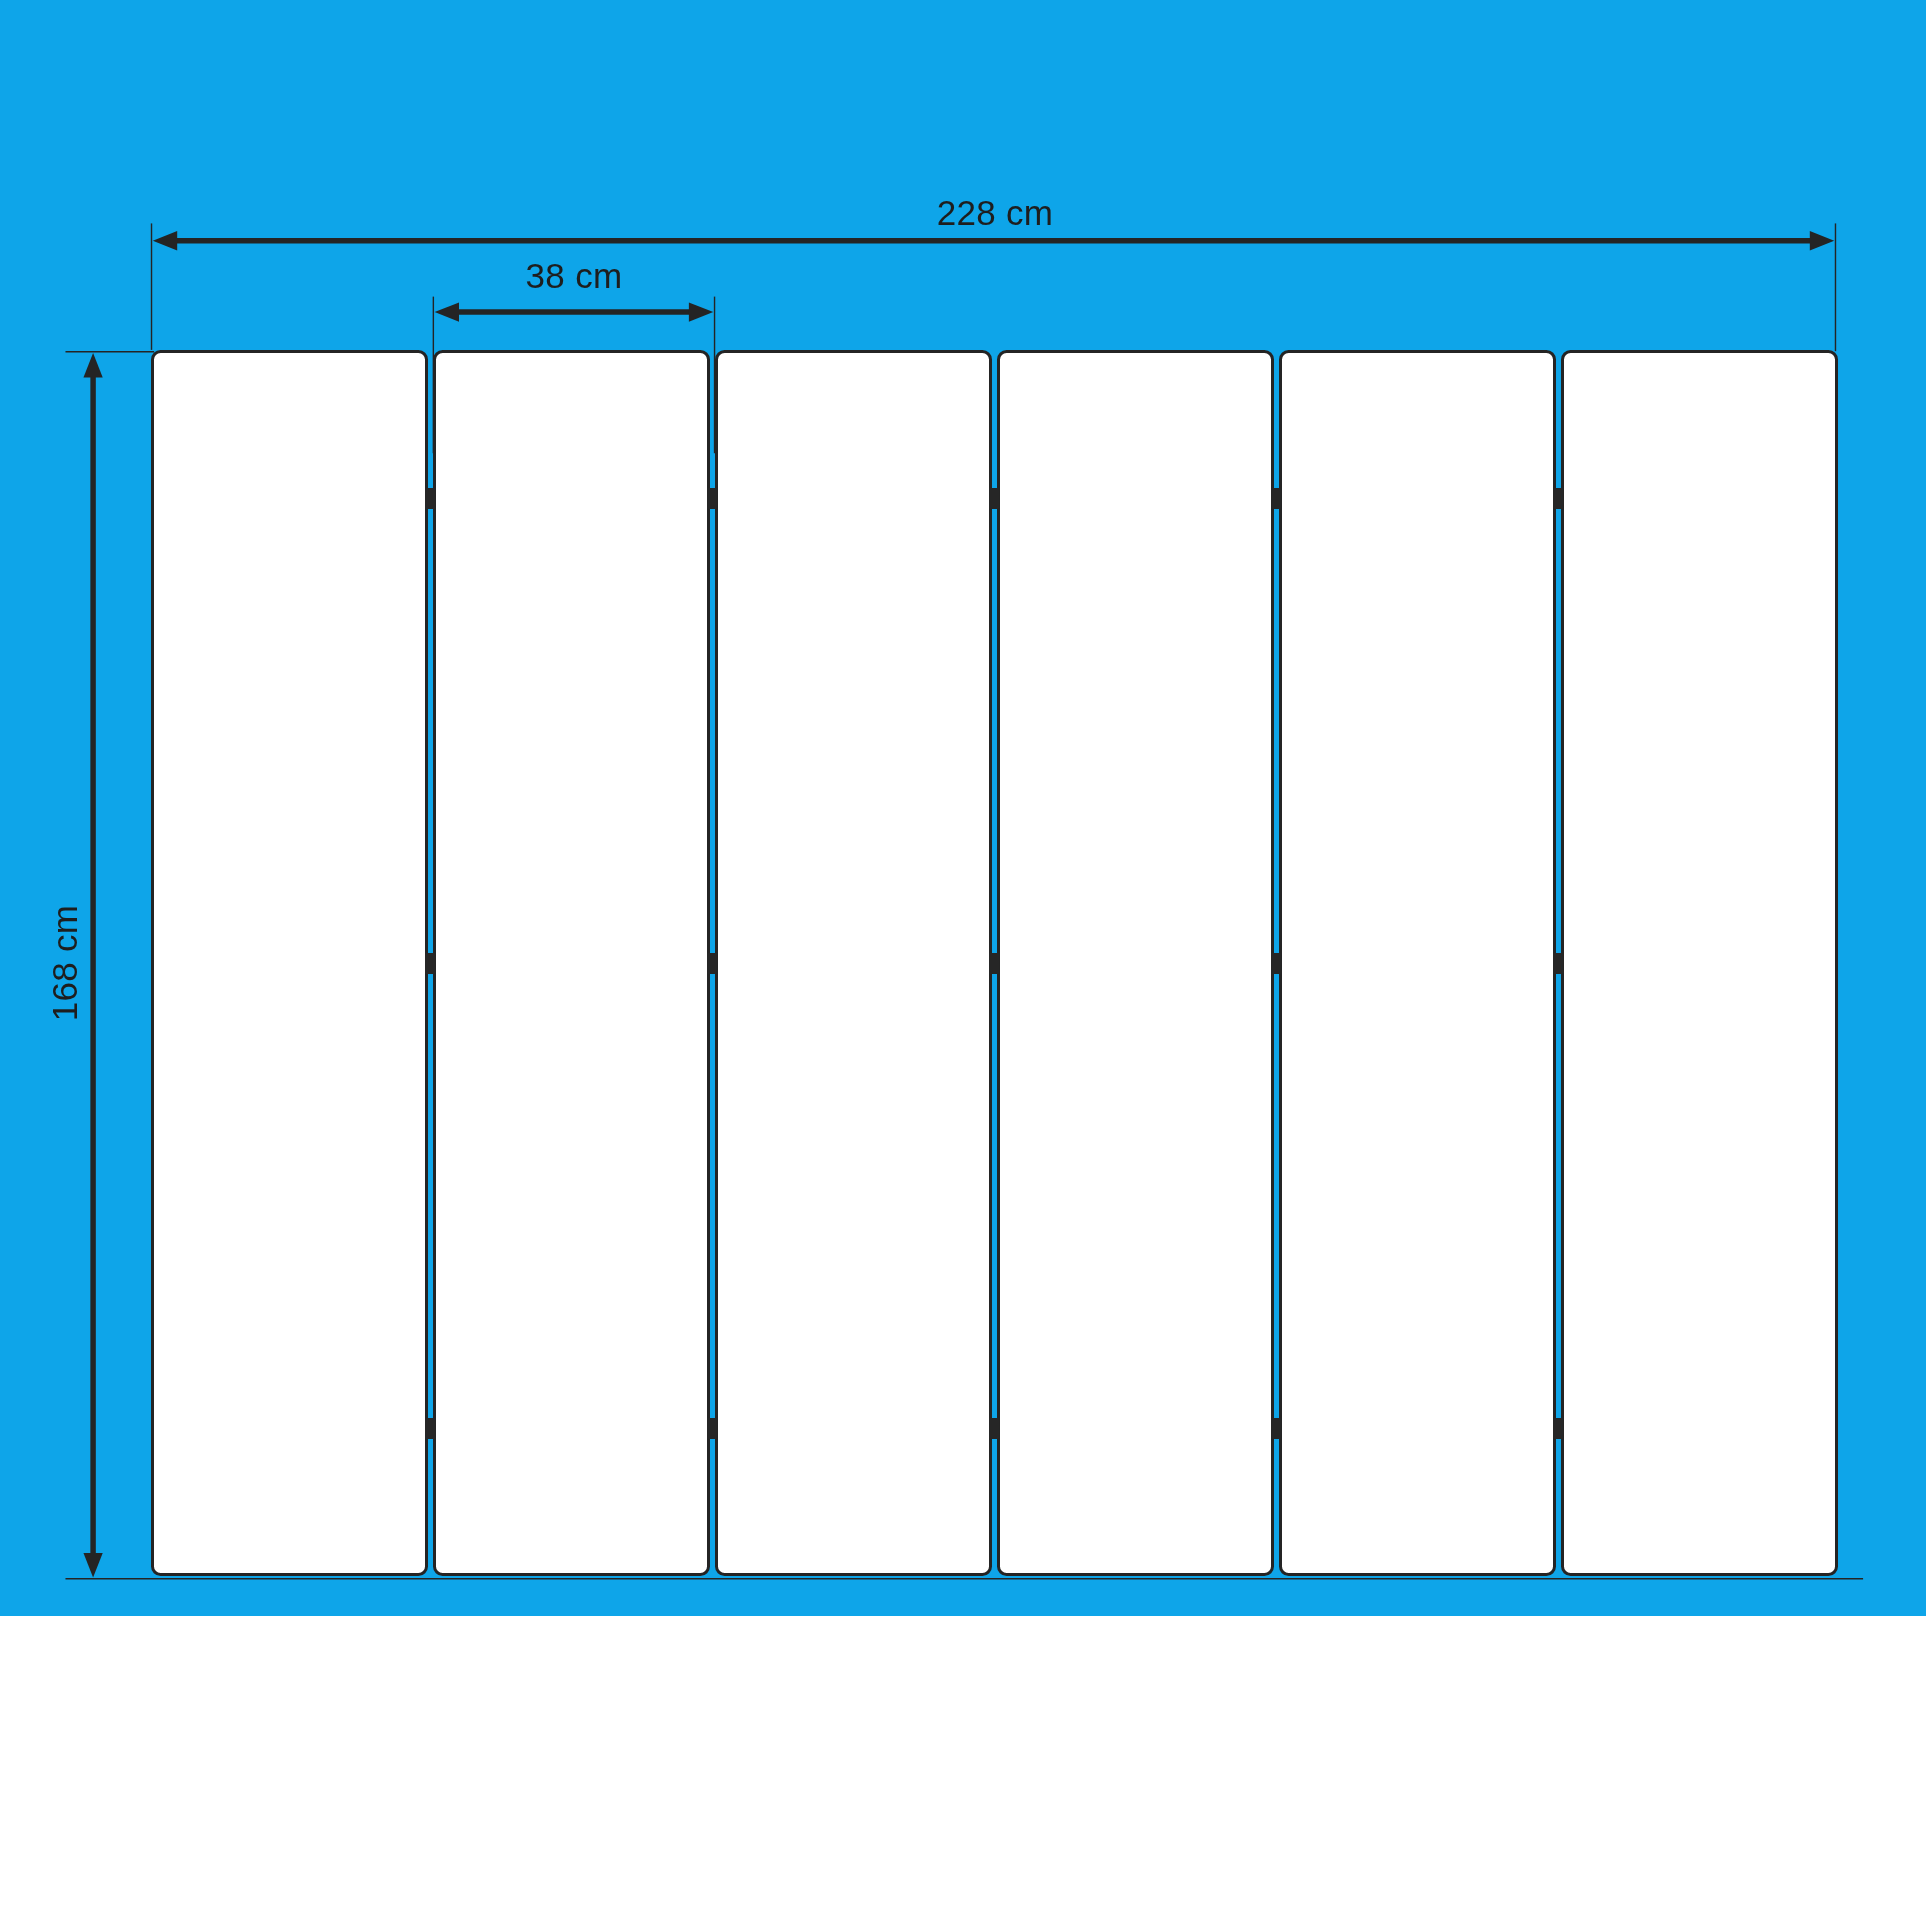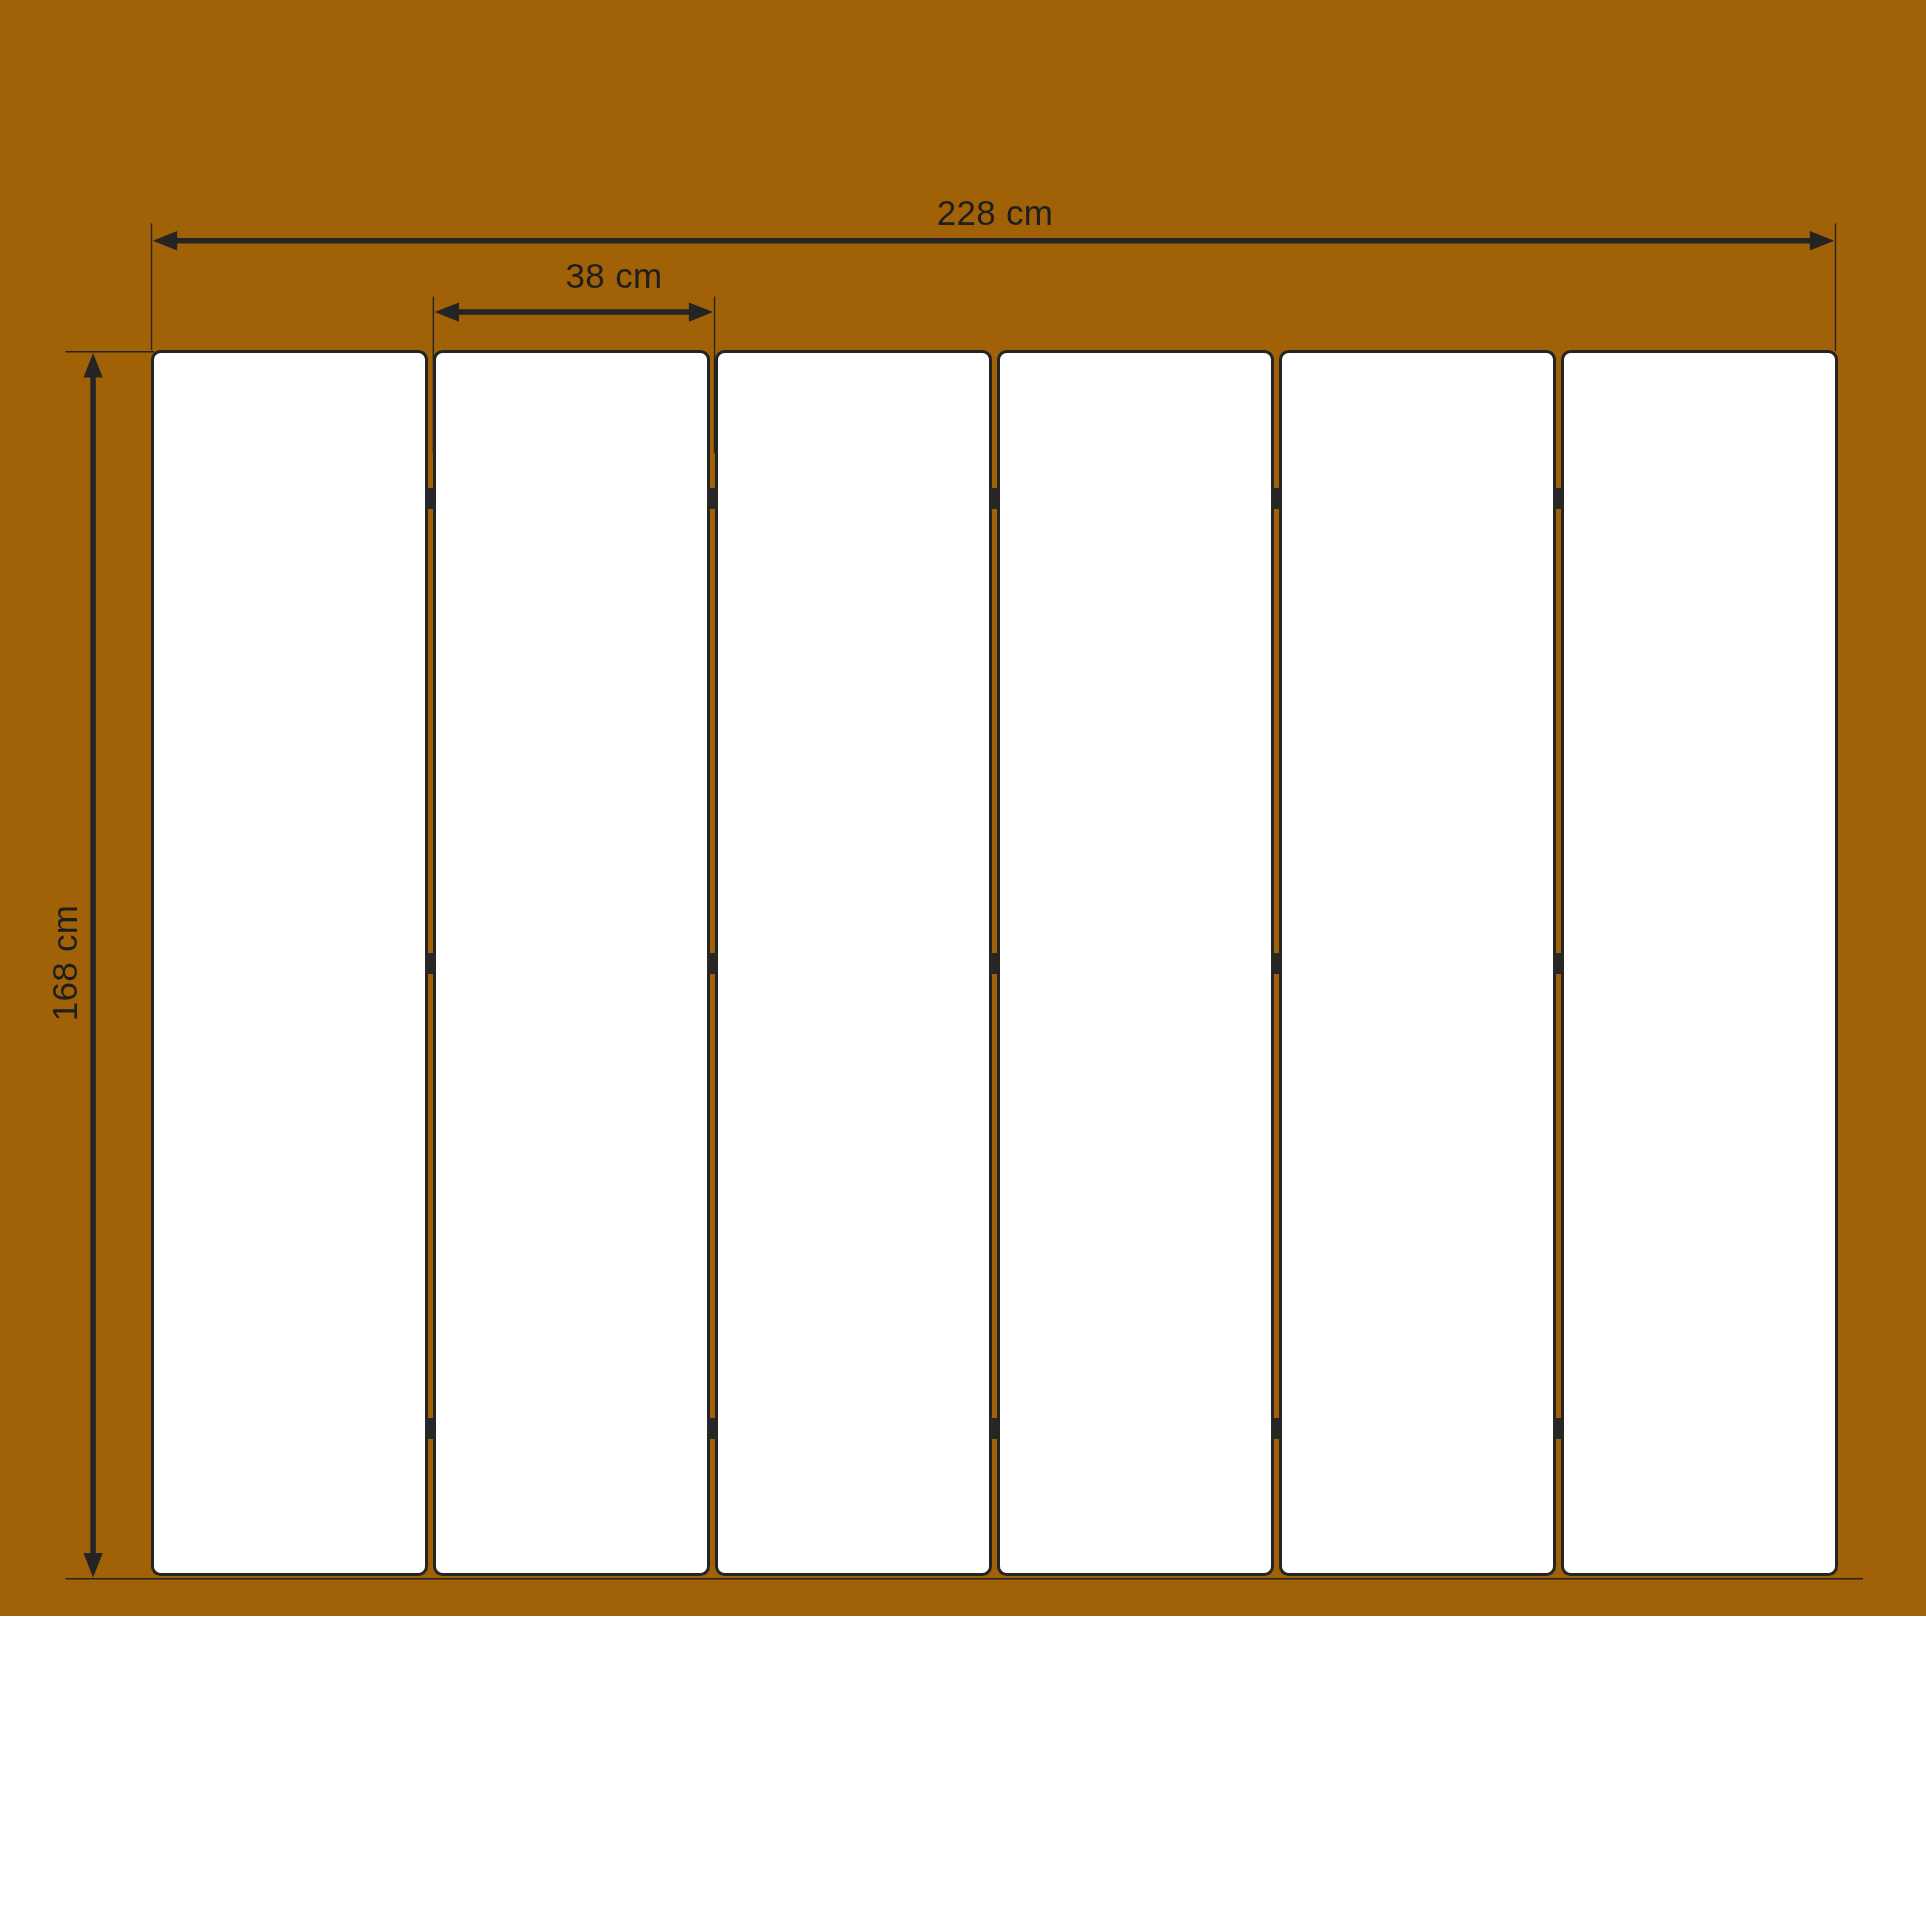--- a/index.html
+++ b/index.html
@@ -12,21 +12,21 @@
     font-family: "Liberation Sans", "DejaVu Sans", sans-serif;
   }
   :root {
     --line: #242424;
     --hinge: #262626;
   }
   .stage {
     position: relative;
     width: 1926px;
     height: 1616px;
-    background: #a16207;
+    background: #0ea5e9;
   }
   svg.dims {
     position: absolute;
     left: 0; top: 0;
     width: 1926px;
     height: 1926px;
     pointer-events: none;
   }
   svg.dims line { stroke: var(--line); }
   svg.dims polygon { fill: var(--line); }
@@ -113,18 +113,18 @@
       <div class="hinge" style="left: 1120px; top: 138px;"></div>
       <div class="hinge" style="left: 1120px; top: 603px;"></div>
       <div class="hinge" style="left: 1120px; top: 1068px;"></div>
       <div class="hinge" style="left: 1402px; top: 138px;"></div>
       <div class="hinge" style="left: 1402px; top: 603px;"></div>
       <div class="hinge" style="left: 1402px; top: 1068px;"></div>
     </div>
 
   <div class="dim-label" style="left:995px; top:212px;">228 cm</div>
 
-  <div class="dim-label" style="left:574px; top:275px;margin-left:40px;">38 cm</div>
+  <div class="dim-label" style="left:574px; top:275px;">38 cm</div>
 
   <div class="dim-label height-label" style="left:64px; top:963px;">168 cm</div>
 
 </div>
 
 
 </body></html>

